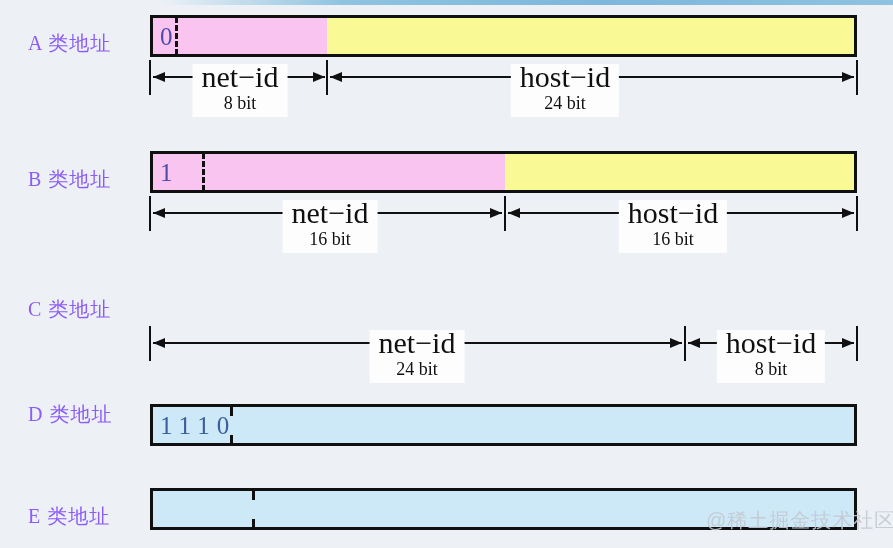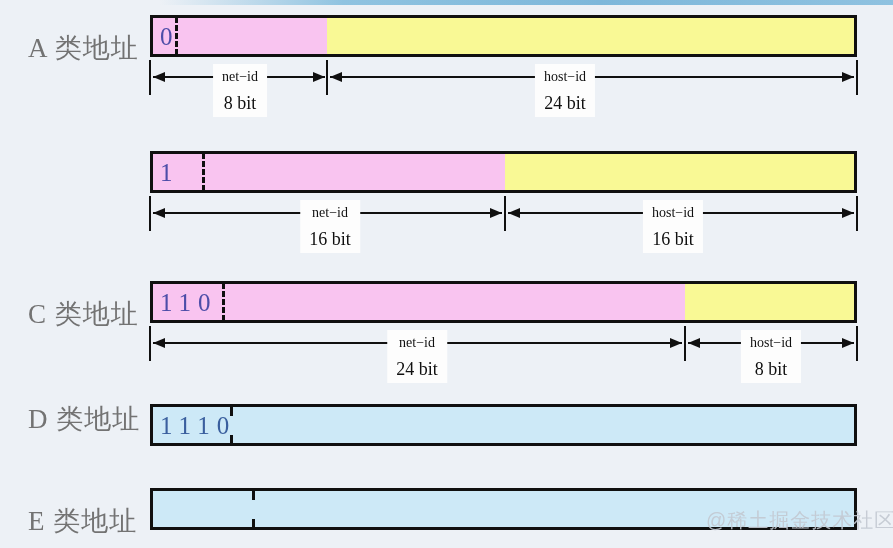--- a/index.html
+++ b/index.html
@@ -4,21 +4,21 @@
 <style>
   html,body{margin:0;padding:0;}
   body{background:#e8ecf2;font-family:"Liberation Serif","DejaVu Serif",serif;}
   #stage{position:relative;width:893px;height:548px;background:#edf1f6;overflow:hidden;}
 
   
   .top-strip{position:absolute;top:0;left:160px;right:0;height:5px;
     background:linear-gradient(to right, rgba(133,190,222,0), rgba(133,190,222,.9) 25%, #7db7da 60%, #8fc2e0);}
 
   
-  .clabel{position:absolute;left:28px;width:130px;font-size:27px;color:#737373;
+  .clabel{position:absolute;left:28px;width:130px;font-size:20px;color:#8b5cf6;
     letter-spacing:1px;white-space:nowrap;}
 
   
   .bar{position:absolute;left:150px;width:707px;height:42px;border:3px solid #101010;
     box-sizing:border-box;display:flex;}
   .seg{height:100%;}
   .seg.pink{background:#f9c4f0;}
   .seg.yellow{background:#f9f995;flex:1;}
   .seg.blue{background:#cde9f7;flex:1;}
   .sep{position:absolute;top:-1px;bottom:-1px;width:0;border-left:3px dashed #101010;}
@@ -32,21 +32,21 @@
     text-align:center;font-size:22px;color:#141414;letter-spacing:3px;white-space:nowrap;}
 
   
   .tick{position:absolute;width:2px;background:#101010;}
   .mline{position:absolute;height:2px;background:#101010;}
   .ah{position:absolute;width:0;height:0;border-top:5px solid transparent;border-bottom:5px solid transparent;}
   .ah.l{border-right:12px solid #101010;}
   .ah.r{border-left:12px solid #101010;}
   .mlabel{position:absolute;transform:translateX(-50%);background:#fdfdfd;
     padding:0 9px;text-align:center;z-index:3;color:#101010;}
-  .mlabel .l1{font-size:14px;line-height:26px;white-space:nowrap;}
+  .mlabel .l1{font-size:30px;line-height:26px;white-space:nowrap;}
   .mlabel .l2{font-size:18px;line-height:27px;white-space:nowrap;}
 
   
   .watermark{position:absolute;left:706px;top:507px;font-size:20px;color:#c3c9d2;
     opacity:.9;letter-spacing:1px;white-space:nowrap;z-index:5;
     font-family:"Liberation Sans","DejaVu Sans",sans-serif;}
 </style>
 </head>
 <body>
 
@@ -73,20 +73,21 @@
   <div class="ah r" style="left:842px;top:72px"></div>
   <div class="mlabel" style="left:240px;top:64px">
     <div class="l1">net−id</div>
     <div class="l2">8 bit</div>
   </div>
   <div class="mlabel" style="left:565px;top:64px">
     <div class="l1">host−id</div>
     <div class="l2">24 bit</div>
   </div>
 
+  <div class="clabel" style="top:166px">B 类地址</div>
   <div class="bar" style="top:151px">
     <div class="seg pink" style="width:352px"></div>
     <div class="seg yellow"></div>
     <div class="sep" style="left:49px"></div>
     <div class="bits">1</div>
   </div>
 
   <div class="tick" style="left:149px;top:196px;height:35px"></div>
   <div class="tick" style="left:504px;top:196px;height:35px"></div>
   <div class="tick" style="left:856px;top:196px;height:35px"></div>
@@ -99,26 +100,20 @@
   <div class="mlabel" style="left:330px;top:200px">
     <div class="l1">net−id</div>
     <div class="l2">16 bit</div>
   </div>
   <div class="mlabel" style="left:673px;top:200px">
     <div class="l1">host−id</div>
     <div class="l2">16 bit</div>
   </div>
 
   <div class="clabel" style="top:296px">C 类地址</div>
-  <div class="bar" style="top:281px">
-    <div class="seg pink" style="width:532px"></div>
-    <div class="seg yellow"></div>
-    <div class="sep" style="left:69px"></div>
-    <div class="bits">110</div>
-  </div>
 
   <div class="tick" style="left:149px;top:326px;height:35px"></div>
   <div class="tick" style="left:684px;top:326px;height:35px"></div>
   <div class="tick" style="left:856px;top:326px;height:35px"></div>
   <div class="mline" style="left:153px;top:342px;width:529px"></div>
   <div class="ah l" style="left:153px;top:338px"></div>
   <div class="ah r" style="left:670px;top:338px"></div>
   <div class="mline" style="left:688px;top:342px;width:166px"></div>
   <div class="ah l" style="left:688px;top:338px"></div>
   <div class="ah r" style="left:842px;top:338px"></div>

